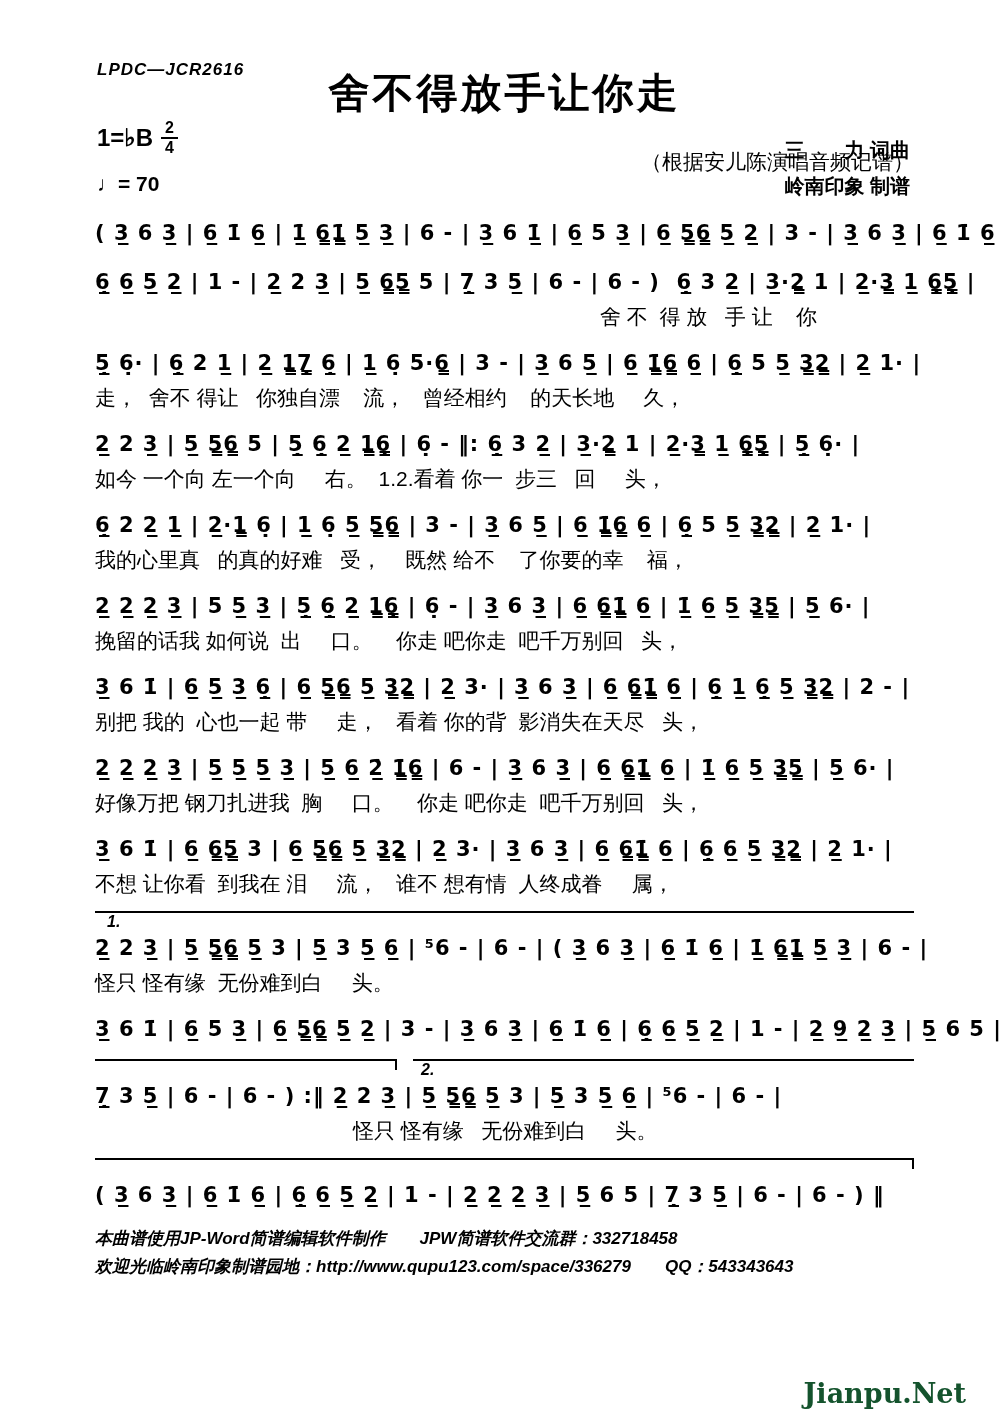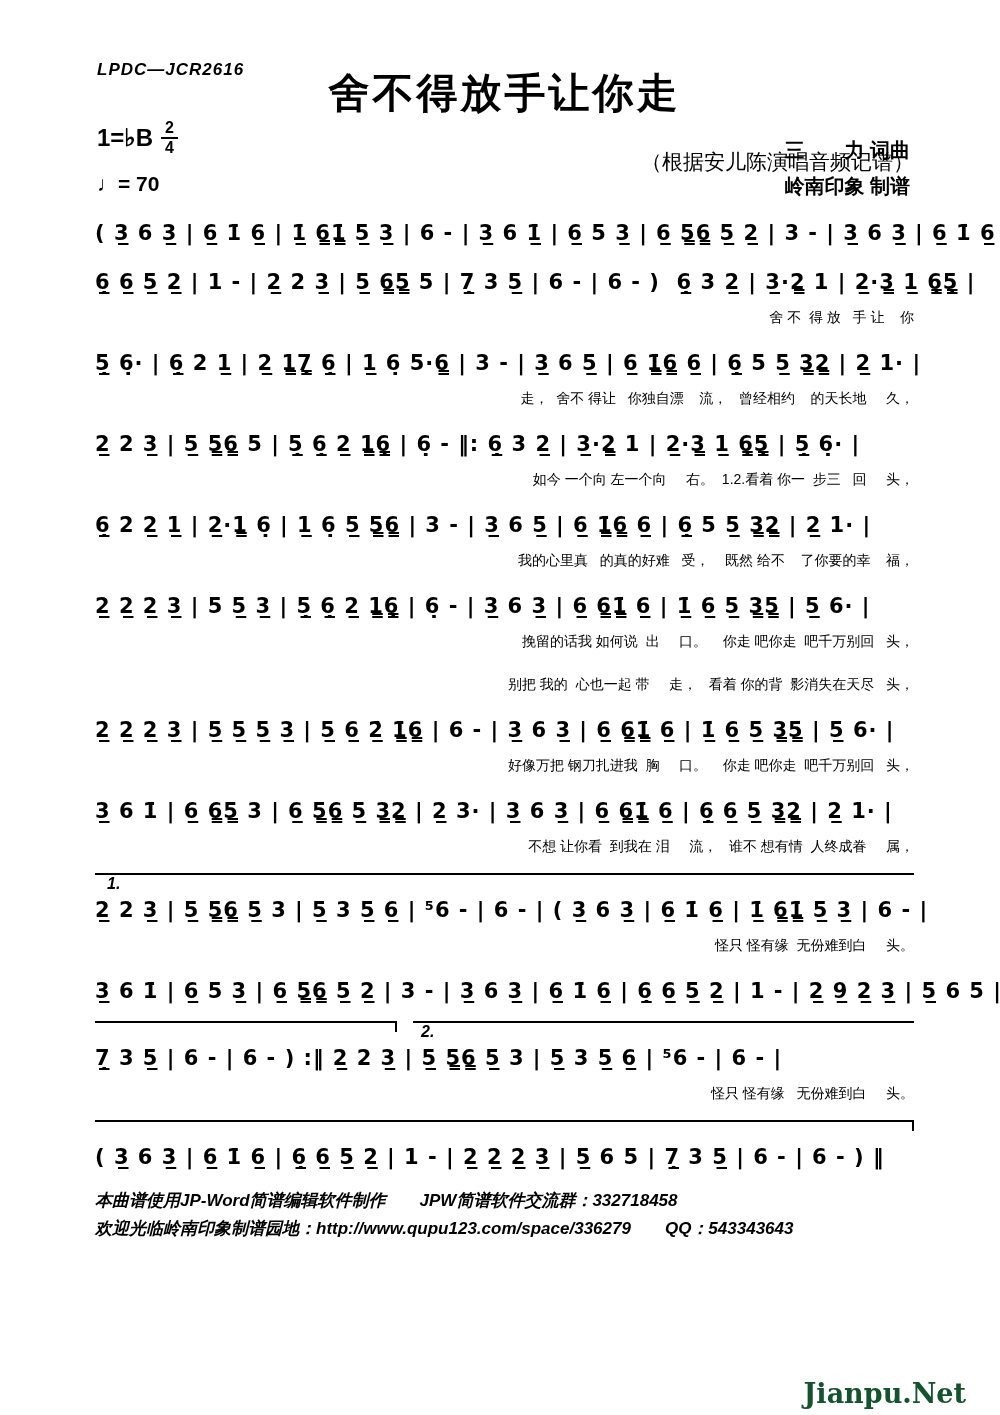--- a/index.html
+++ b/index.html
@@ -29,21 +29,21 @@
   .credits { position: absolute; right: 4px; top: 86px; font-size: 20px;
              font-weight: bold; line-height: 36px; text-align: left; }
 
   
   .system { margin-bottom: 11px; }
   .notation {
     font-family: "DejaVu Sans", sans-serif;
     font-weight: bold; font-size: 21px; line-height: 38px;
     white-space: pre; letter-spacing: 1px;
   }
-  .lyrics { font-size: 14px; line-height: 32px; white-space: pre; text-align: right; }
+  .lyrics { font-size: 21px; line-height: 32px; white-space: pre; }
   .lyrics.indent-big { padding-left: 505px; }
   .lyrics.indent-mid { padding-left: 258px; }
 
   
   .volta { position: relative; height: 18px; }
   .vline-full { position: absolute; left: 0; right: 0; top: 0;
                 border-top: 2px solid #000; height: 0; }
   .vline-left { position: absolute; left: 0; width: 300px; top: 0; height: 9px;
                 border-top: 2px solid #000; border-right: 2px solid #000; }
   .vline-right { position: absolute; left: 318px; right: 0; top: 0;
@@ -102,20 +102,21 @@
     <div class="notation">6̣̲ 2 2̲ 1̲ | 2̲·1̳ 6̣ | 1̲ 6̣ 5̲ 5̳6̳ | 3 - | 3̲ 6 5̲ | 6̲ 1̳̇6̳ 6̲ | 6̣̲ 5 5̲ 3̳2̳ | 2̲ 1· |</div>
     <div class="lyrics">我的心里真   的真的好难   受，    既然 给不    了你要的幸    福，</div>
   </div>
 
   <div class="system">
     <div class="notation">2̲ 2̲ 2̲ 3̲ | 5 5̲ 3̲ | 5̣̲ 6̣̲ 2̲ 1̳6̣̳ | 6̣ - | 3̲ 6 3̲ | 6̲ 6̳1̳̇ 6̲ | 1̲̇ 6̲ 5̲ 3̳5̳ | 5̲ 6· |</div>
     <div class="lyrics">挽留的话我 如何说  出     口。    你走 吧你走  吧千万别回   头，</div>
   </div>
 
   <div class="system">
+    <div class="notation">3̲ 6 1̇ | 6̲ 5̲ 3̲ 6̣̲ | 6̲ 5̳6̳ 5̲ 3̳2̳ | 2̲ 3· | 3̲ 6 3̲ | 6̲ 6̳1̳̇ 6̲ | 6̣̲ 1̲ 6̣̲ 5̲ 3̳2̳ | 2 - |</div>
     <div class="lyrics">别把 我的  心也一起 带     走，   看着 你的背  影消失在天尽   头，</div>
   </div>
 
   <div class="system">
     <div class="notation">2̲ 2̲ 2̲ 3̲ | 5̲ 5̲ 5̲ 3̲ | 5̲ 6̲ 2̲̇ 1̳̇6̳ | 6 - | 3̲ 6 3̲ | 6̲ 6̳1̳̇ 6̲ | 1̲̇ 6̲ 5̲ 3̳5̳ | 5̲ 6· |</div>
     <div class="lyrics">好像万把 钢刀扎进我  胸     口。    你走 吧你走  吧千万别回   头，</div>
   </div>
 
   <div class="system">
     <div class="notation">3̲ 6 1̇ | 6̲ 6̳5̳ 3 | 6̲ 5̳6̳ 5̲ 3̳2̳ | 2̲ 3· | 3̲ 6 3̲ | 6̲ 6̳1̳̇ 6̲ | 6̣̲ 6̲ 5̲ 3̳2̳ | 2̲ 1· |</div>

